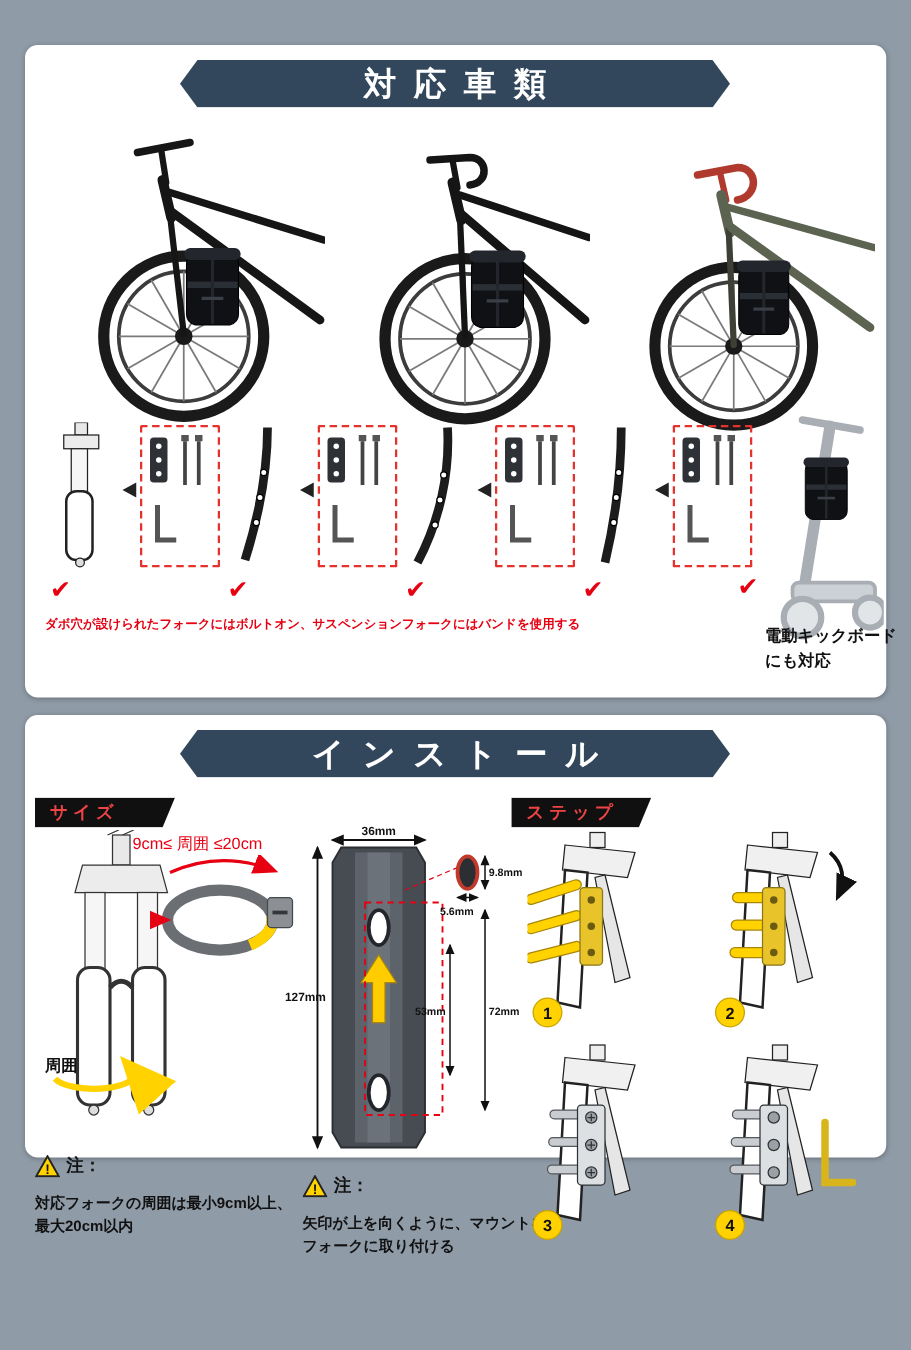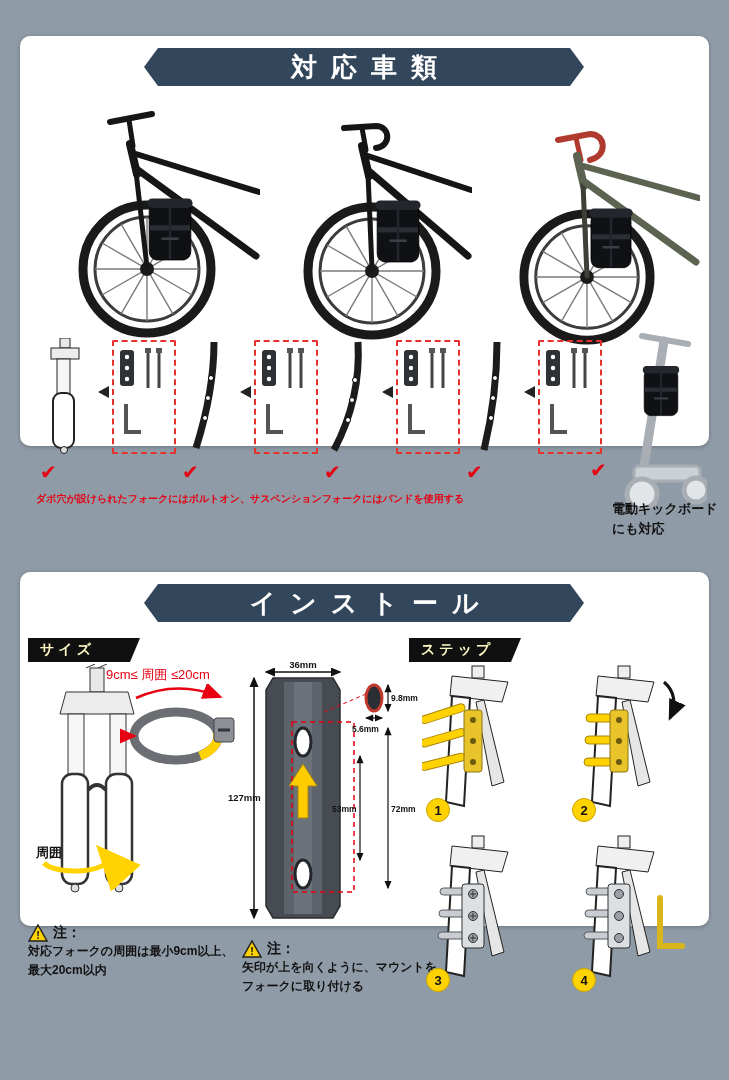--- a/index.html
+++ b/index.html
@@ -1,41 +1,41 @@
 <!DOCTYPE html>
 <html><head>
 <meta charset="utf-8">
 <style>
   html,body{margin:0;padding:0;}
   body{font-family:"Liberation Sans","DejaVu Sans",sans-serif;}
   .canvas{position:relative;width:729px;height:1080px;background:#8f9ba7;overflow:hidden;}
   .panel{position:absolute;left:20px;width:689px;background:#ffffff;border-radius:10px;box-shadow:0 1px 4px rgba(0,0,0,.25);}
-  .panel1{top:36px;height:410px;}
+  .panel1{top:36px;height:522px;}
   .panel2{top:572px;height:354px;}
   .ribbon{position:absolute;left:124px;top:12px;width:440px;height:38px;background:#33475c;
     clip-path:polygon(14px 0,calc(100% - 14px) 0,100% 50%,calc(100% - 14px) 100%,14px 100%,0 50%);
     display:flex;align-items:center;justify-content:center;}
   .ribbon span{color:#fff;font-family:"Liberation Serif","DejaVu Serif",serif;font-weight:700;
     font-size:26px;letter-spacing:14px;text-indent:14px;}
   .abs{position:absolute;}
-  .black-banner{position:absolute;background:#101010;color:#fef9c3;font-size:14px;font-weight:700;
+  .black-banner{position:absolute;background:#101010;color:#ef4444;font-size:14px;font-weight:700;
     padding:3px 0 3px 12px;width:100px;letter-spacing:4px;
     clip-path:polygon(0 0,100% 0,calc(100% - 10px) 100%,0 100%);}
   .red-caption{position:absolute;color:#e60012;font-size:10px;font-weight:700;white-space:nowrap;margin:0;}
   .black-caption{position:absolute;color:#111;font-size:13px;font-weight:700;line-height:1.55;margin:15px;width:118px;}
   .checkmark{position:absolute;color:#e60012;font-size:20px;font-weight:700;line-height:1;}
   .fork-group{position:absolute;width:138px;height:152px;}
   .hw-box{position:absolute;left:74px;top:2px;width:60px;height:110px;border:2px dashed #e6322d;border-radius:2px;}
   .arrow-left{position:absolute;left:60px;top:48px;width:0;height:0;
     border-top:6px solid transparent;border-bottom:6px solid transparent;border-right:11px solid #222;}
   .size-range{position:absolute;color:#e60012;font-size:13px;font-weight:400;white-space:nowrap;}
   .circ-label{position:absolute;color:#111;font-size:13px;font-weight:700;}
   .note{position:absolute;color:#111;}
   .note .note-head{display:flex;align-items:center;gap:5px;font-size:14px;font-weight:700;}
-  .note .note-text{font-size:12px;font-weight:600;line-height:1.55;margin-top:0;}
+  .note .note-text{font-size:12px;font-weight:600;line-height:1.55;margin-top:11px;}
   .step-cell{position:absolute;width:135px;height:162px;}
   .step-badge{position:absolute;left:4px;top:134px;width:22px;height:22px;border-radius:50%;
     background:#ffd200;border:1px solid #c9a400;color:#111;font-size:13px;font-weight:700;
     display:flex;align-items:center;justify-content:center;}
   svg text{font-family:"Liberation Sans","DejaVu Sans",sans-serif;}
 </style>
 </head>
 <body>
 
 <div class="canvas">

